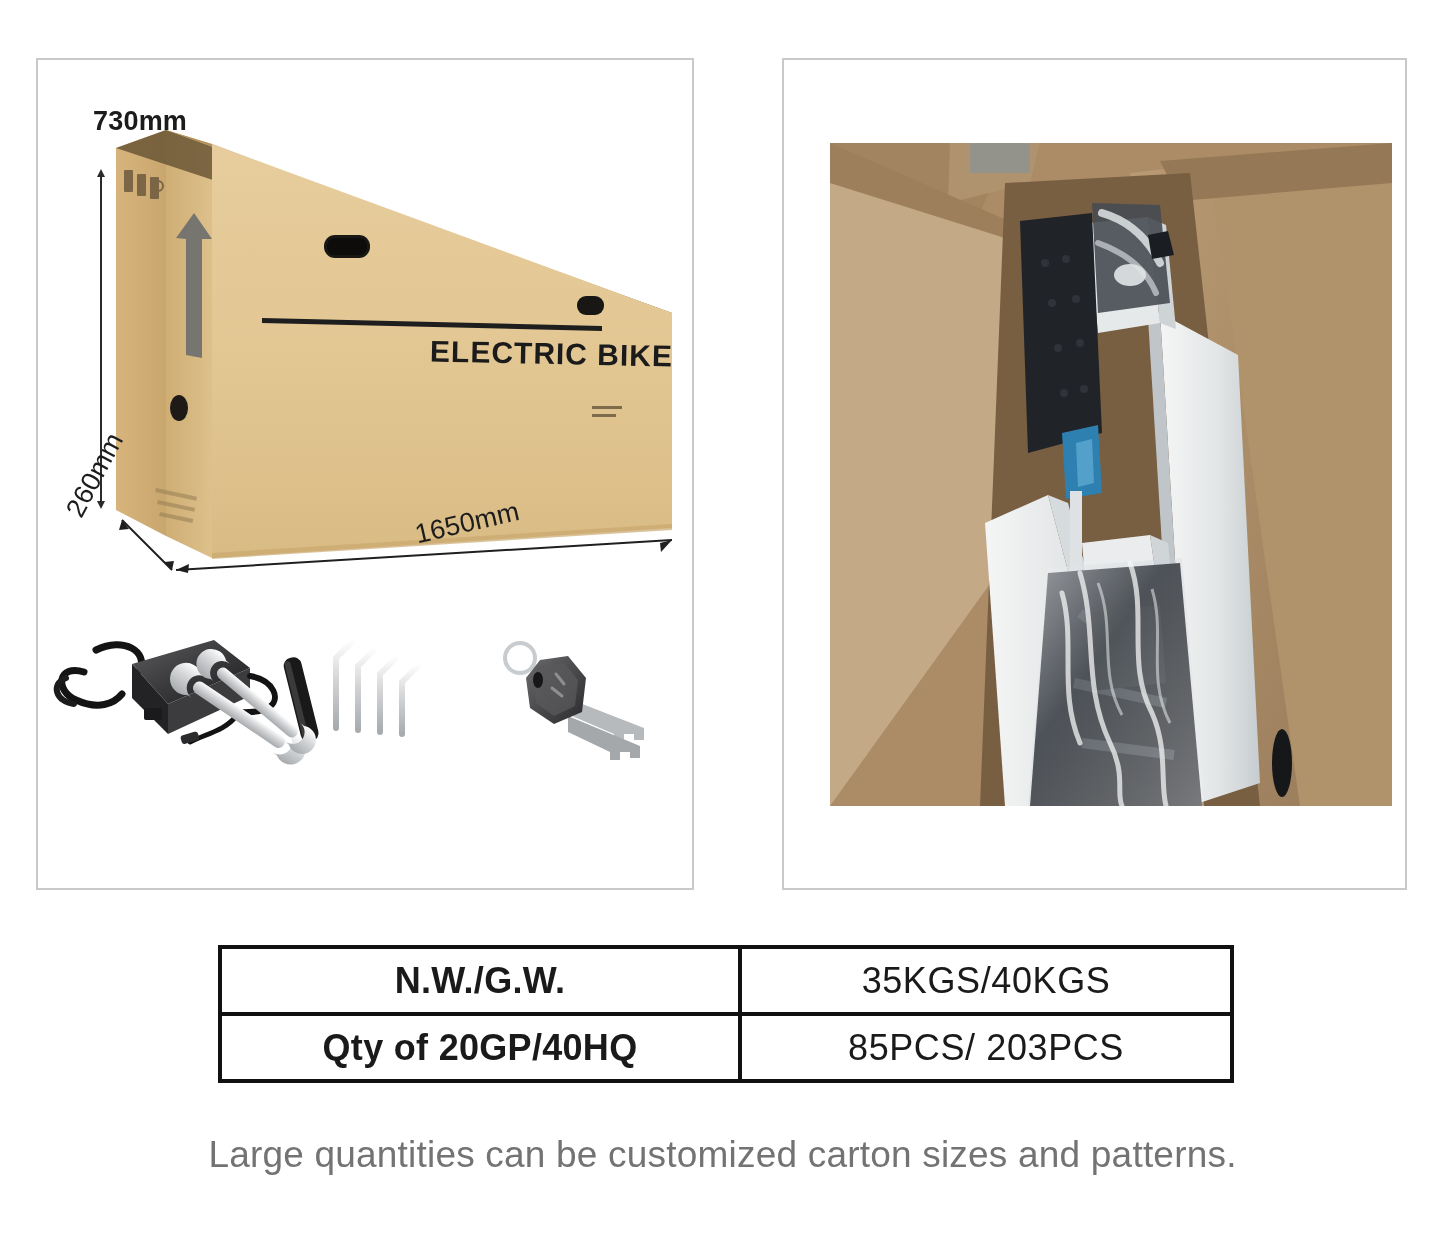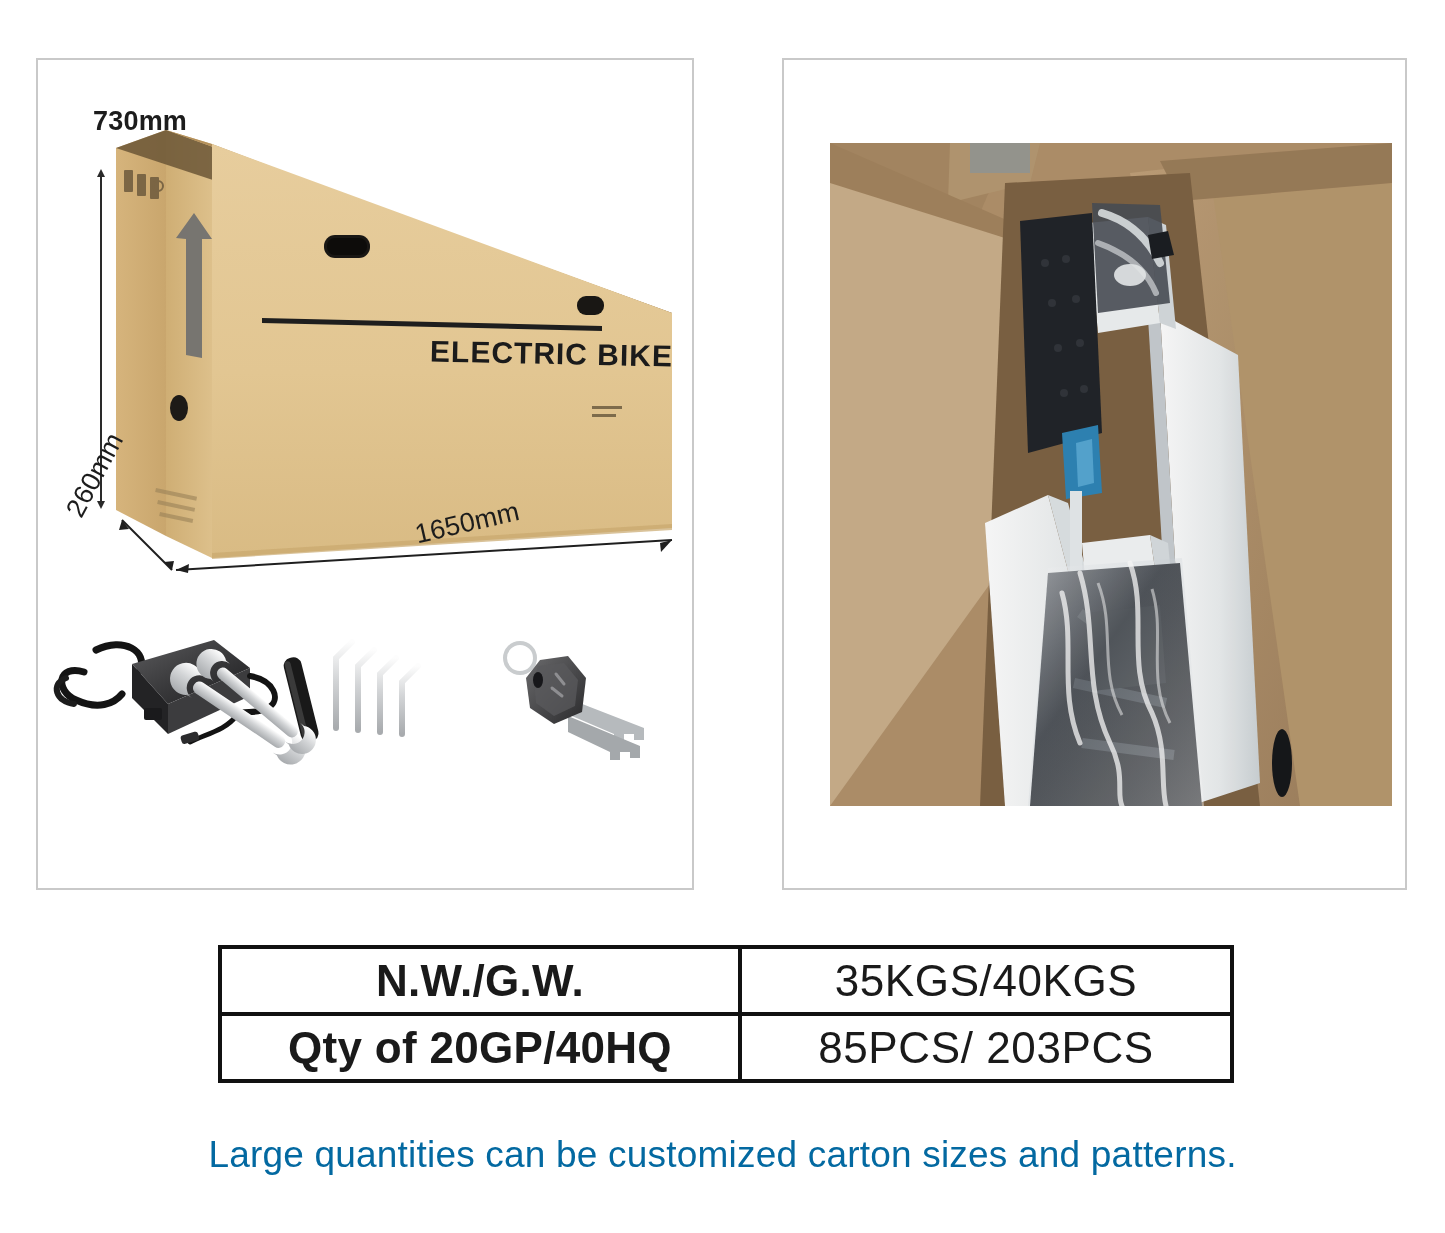--- a/index.html
+++ b/index.html
@@ -78,41 +78,41 @@
     left: 218px; top: 945px;
     width: 1016px;
     border-collapse: collapse;
     table-layout: fixed;
   }
   #spec-table td {
     border: 4px solid #111111;
     height: 63px;
     text-align: center;
     vertical-align: middle;
-    font-size: 44px;
+    font-size: 36px;
     padding: 0 6px;
   }
   #spec-table td.k {
     width: 504px;
     font-weight: bold;
     letter-spacing: .3px;
   }
   #spec-table td.v {
     font-weight: normal;
     letter-spacing: .6px;
   }
 
   
   #caption {
     position: absolute;
     left: 0; top: 1134px;
     width: 1445px;
     text-align: center;
     font-size: 37px;
-    color: #0369a1;
+    color: #737373;
     letter-spacing: .2px;
   }
 </style>
 </head>
 <body>
 
 <div class="panel" id="panel-left"></div>
 
 <svg id="carton" viewBox="0 0 658 560">
   <defs>

